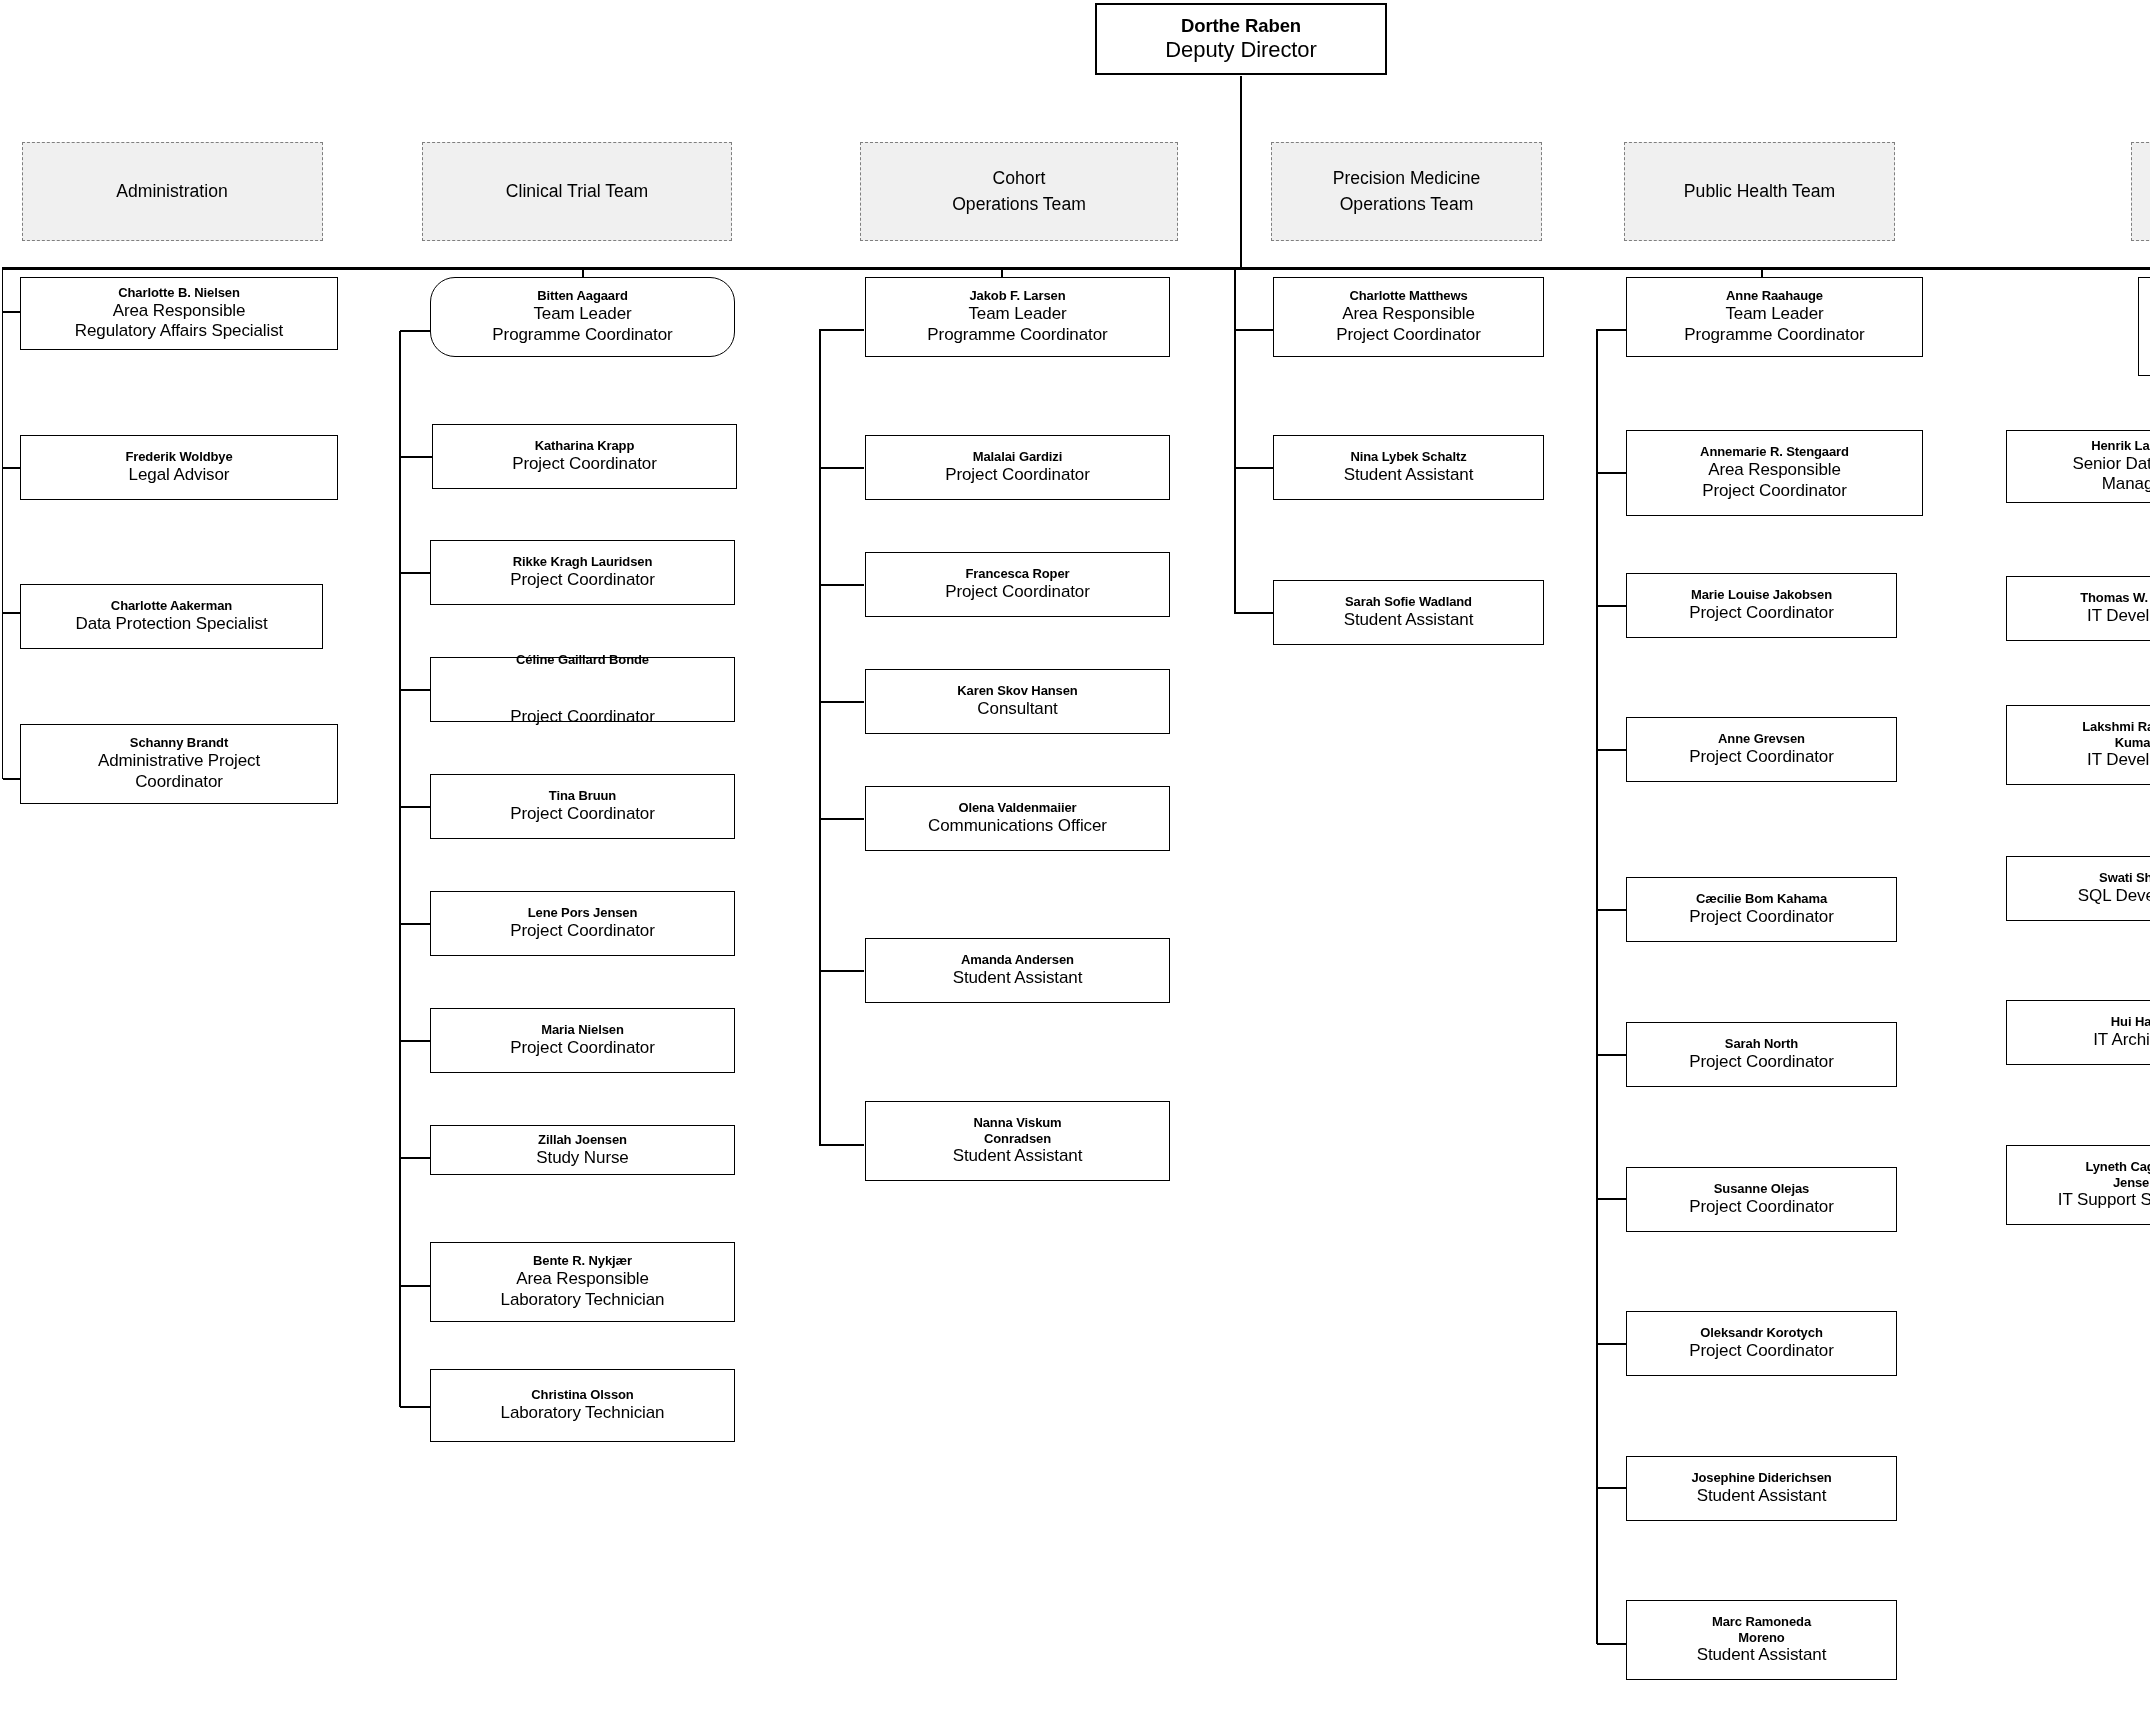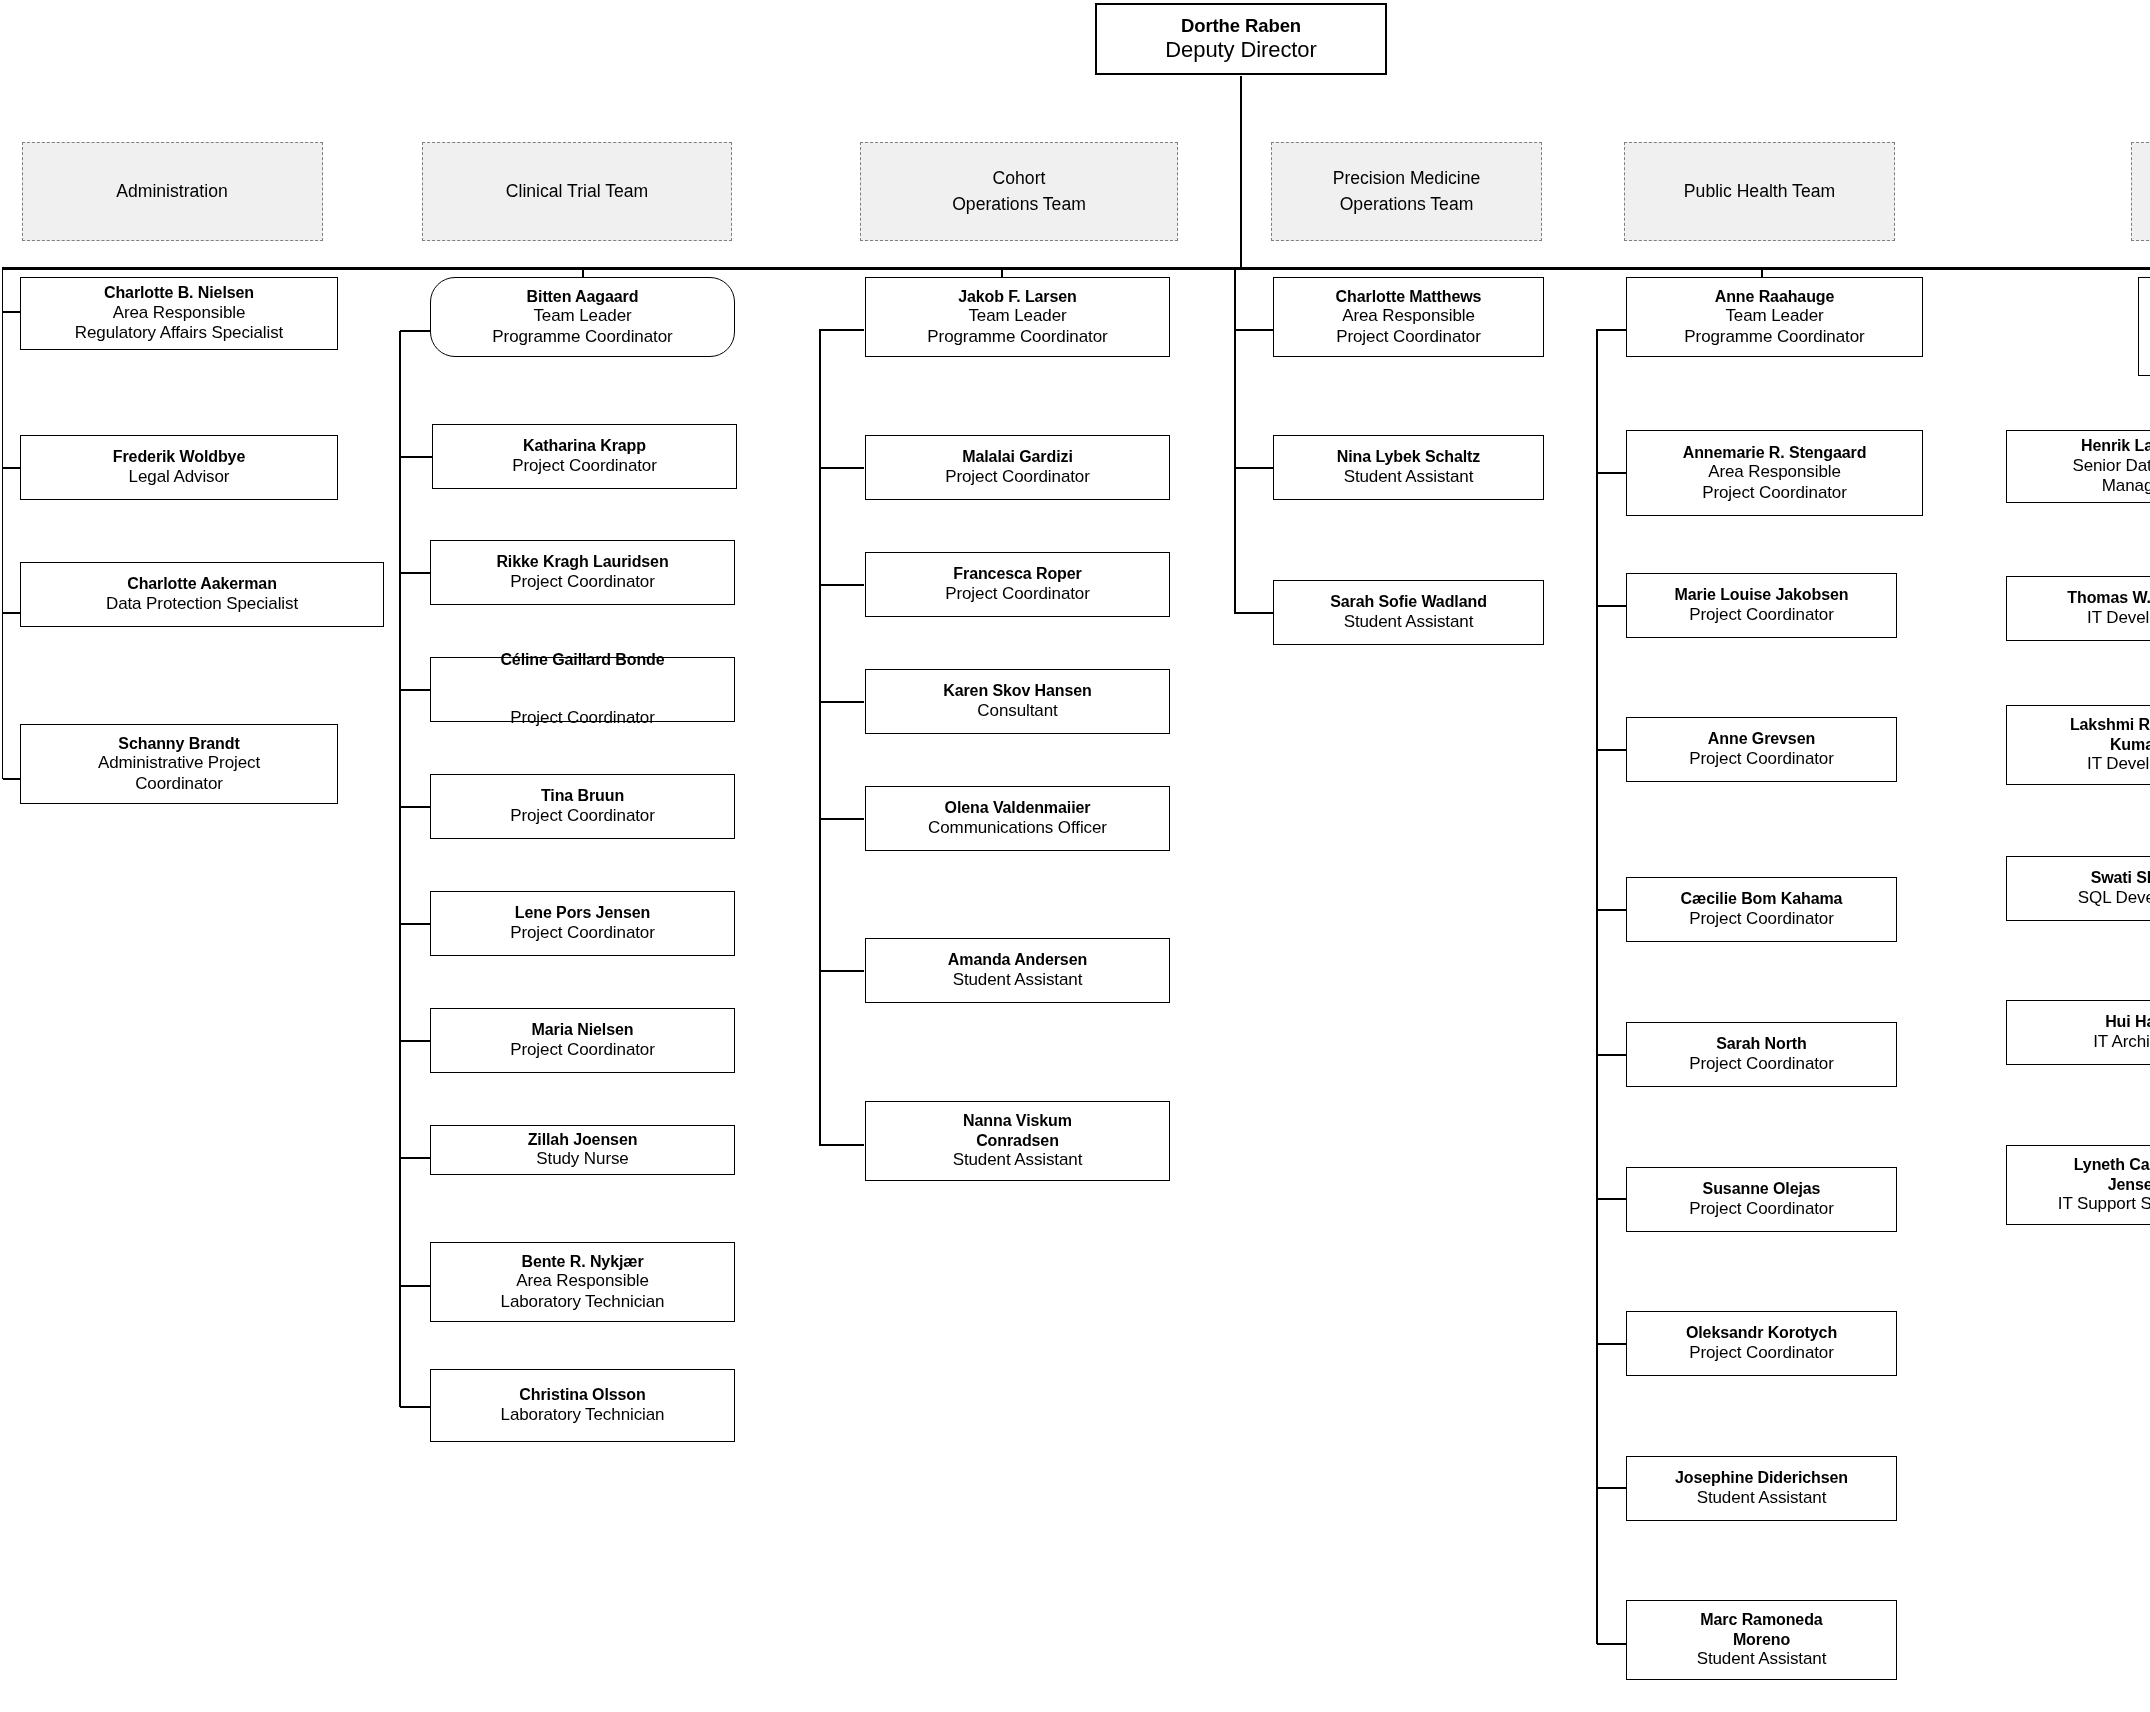--- a/index.html
+++ b/index.html
@@ -26,21 +26,21 @@
     flex-direction:column;
     align-items:center;
     justify-content:center;
     text-align:center;
     padding:2.6px 6px;
     line-height:1.22;
     z-index:5;
   }
   .node .nm{
     font-weight:bold;
-    font-size:16px;
+    font-size:13px;
     letter-spacing:-0.1px;
   }
   .node .rl{
     font-weight:normal;
     font-size:17px;
     letter-spacing:-0.1px;
   }
 
   
   .root{ border-width:2.2px; }
@@ -147,21 +147,21 @@
       <div class="dept" style="left: 2131px; top: 142px; width: 314px; height: 99px;"></div>
       <div class="node" style="left: 20px; top: 277px; width: 318px; height: 73px;">
         <div class="nm">Charlotte B. Nielsen</div>
         <div class="rl">Area Responsible</div>
         <div class="rl">Regulatory Affairs Specialist</div>
       </div>
       <div class="node" style="left: 20px; top: 435px; width: 318px; height: 65px;">
         <div class="nm">Frederik Woldbye</div>
         <div class="rl">Legal Advisor</div>
       </div>
-      <div class="node" style="left: 20px; top: 562px; width: 364px; height: 65px;">
+      <div class="node" style="left: 20px; top: 584px; width: 303px; height: 65px;">
         <div class="nm">Charlotte Aakerman</div>
         <div class="rl">Data Protection Specialist</div>
       </div>
       <div class="node" style="left: 20px; top: 724px; width: 318px; height: 80px;">
         <div class="nm">Schanny Brandt</div>
         <div class="rl">Administrative Project</div>
         <div class="rl">Coordinator</div>
       </div>
       <div class="node" style="left: 430px; top: 277px; width: 305px; height: 80px; border-radius: 25px;">
         <div class="nm">Bitten Aagaard</div>

